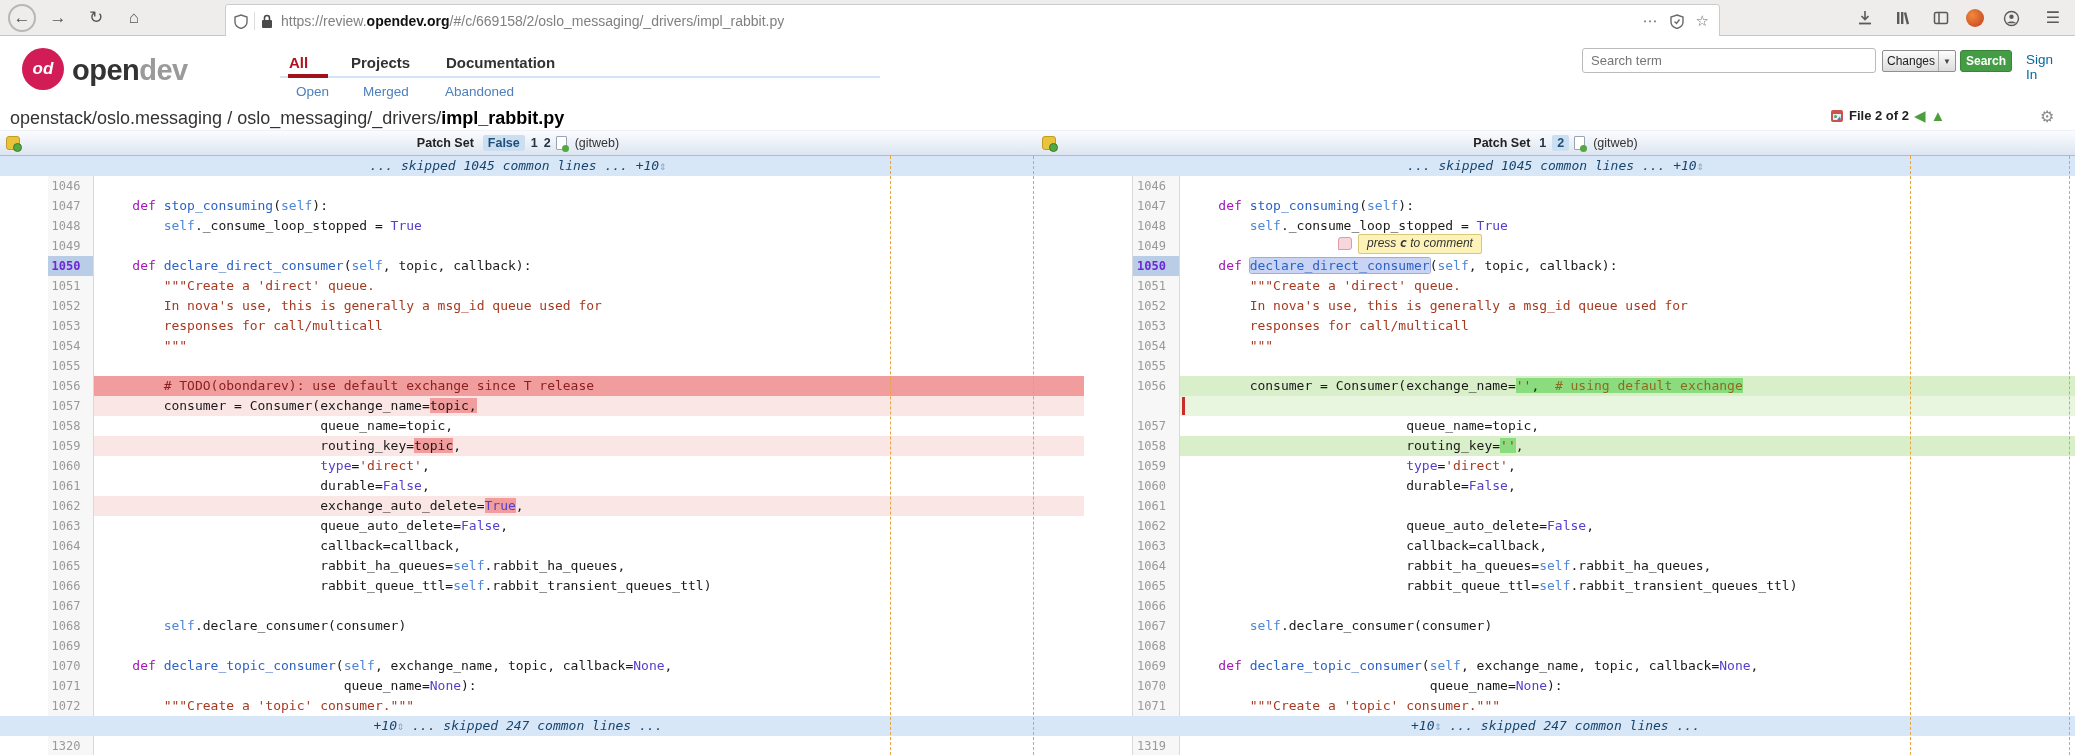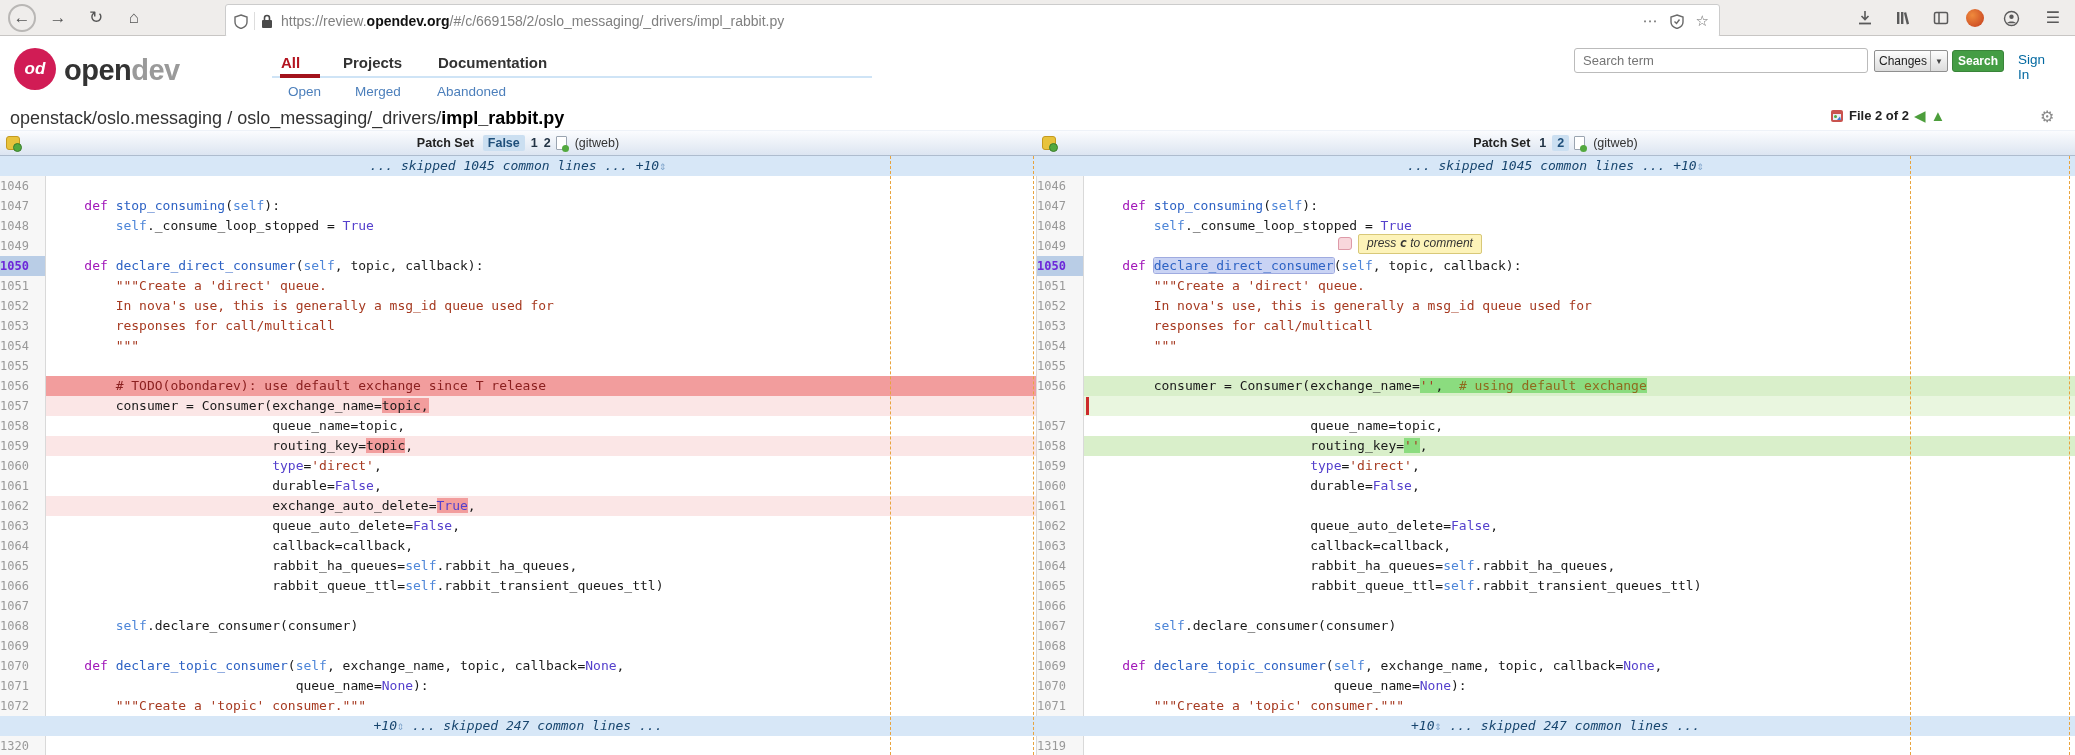--- a/index.html
+++ b/index.html
@@ -19,21 +19,21 @@
   .url-text { font-size:14px; color:#808080; white-space:nowrap; overflow:hidden; flex:1; }
   .url-text b { color:#111; font-weight:bold; }
   .url-right { display:flex; align-items:center; gap:12px; padding-right:10px; color:#6b6b6b; font-size:15px; }
   .tb-icn { position:absolute; top:5px; width:26px; height:26px; text-align:center; line-height:26px;
     color:#5a5a5a; font-size:16px; }
   .ext-ball { position:absolute; top:9px; width:18px; height:18px; border-radius:50%;
     background:radial-gradient(circle at 35% 35%, #f08a3c, #c33d1e); }
   svg.mini { display:block; }
 
   
-  .gheader { position:absolute; left:0; top:36px; width:1729px; height:68px; background:#fff; }
+  .gheader { position:absolute; left:8px; top:36px; width:1729px; height:68px; background:#fff; }
   .logo-badge { position:absolute; left:14px; top:12px; width:42px; height:42px; border-radius:50%;
     background:#d11c55; color:#fff; font-weight:bold; font-style:italic; font-size:17px;
     text-align:center; line-height:42px; }
   .logo-word { position:absolute; left:64px; top:18px; font-size:29px; letter-spacing:-0.5px; }
   .logo-word .w1 { color:#333; font-weight:bold; }
   .logo-word .w2 { color:#9a9a9a; font-weight:bold; }
   .tabs-underline { position:absolute; left:272px; top:40px; width:600px; height:2px; background:#cfe4f6; }
   .tab { position:absolute; top:18px; font-size:15px; font-weight:bold; color:#333; }
   .tab.active { color:#b3131f; }
   .tab-red-line { position:absolute; left:280px; top:38px; width:40px; height:4px; background:#a3121c; }
@@ -75,22 +75,22 @@
     border-radius:50%; background:#53a93f; border:1px solid #3b7d2c; }
   .docicon { position:relative; display:inline-block; width:11px; height:14px; background:#fff;
     border:1px solid #9aa4b0; border-radius:1px; margin:0 2px; vertical-align:-2px; }
   .docicon::after { content:''; position:absolute; right:-3px; bottom:-3px; width:7px; height:7px;
     border-radius:50%; background:#53a93f; }
 
   
   .diff { position:absolute; left:0; top:156px; width:2075px; height:599px; background:#fff;
     font-family:"DejaVu Sans Mono", monospace; font-size:13px; }
   .drow { display:flex; height:20px; line-height:20px; }
-  .lnum, .rnum { width:46px; background:#f7f7f7; color:#999; font-size:12px; text-align:right;
-    padding-right:17px; border-right:1px solid #d9d9d9; flex:none; }
+  .lnum, .rnum { width:46px; background:#f7f7f7; color:#999; font-size:12px; text-align:center;
+    padding-right:9px; border-right:1px solid #d9d9d9; flex:none;margin-left:48px; }
   .rnum { width:48px; border-left:1px solid #d9d9d9; }
   .lcode { width:990px; flex:none; padding-left:7px; white-space:pre; overflow:hidden; color:#1a1a1a; position:relative; }
   .rcode { flex:1; padding-left:7px; white-space:pre; overflow:hidden; color:#1a1a1a; position:relative; }
   .hln { background:#b9cde6; color:#6d28d9; font-weight:bold; }
   .bg-del  { background:#f29d9d; }
   .bg-dell { background:#fbe6e6; }
   .bg-addl { background:#d9efca; }
   .bg-fill { background:#e9f6df; }
   .bg-fill::before { content:''; position:absolute; left:2px; top:1px; width:3px; height:18px; background:#cc2b2b; }
   .seg.k  { color:#a117b9; }

